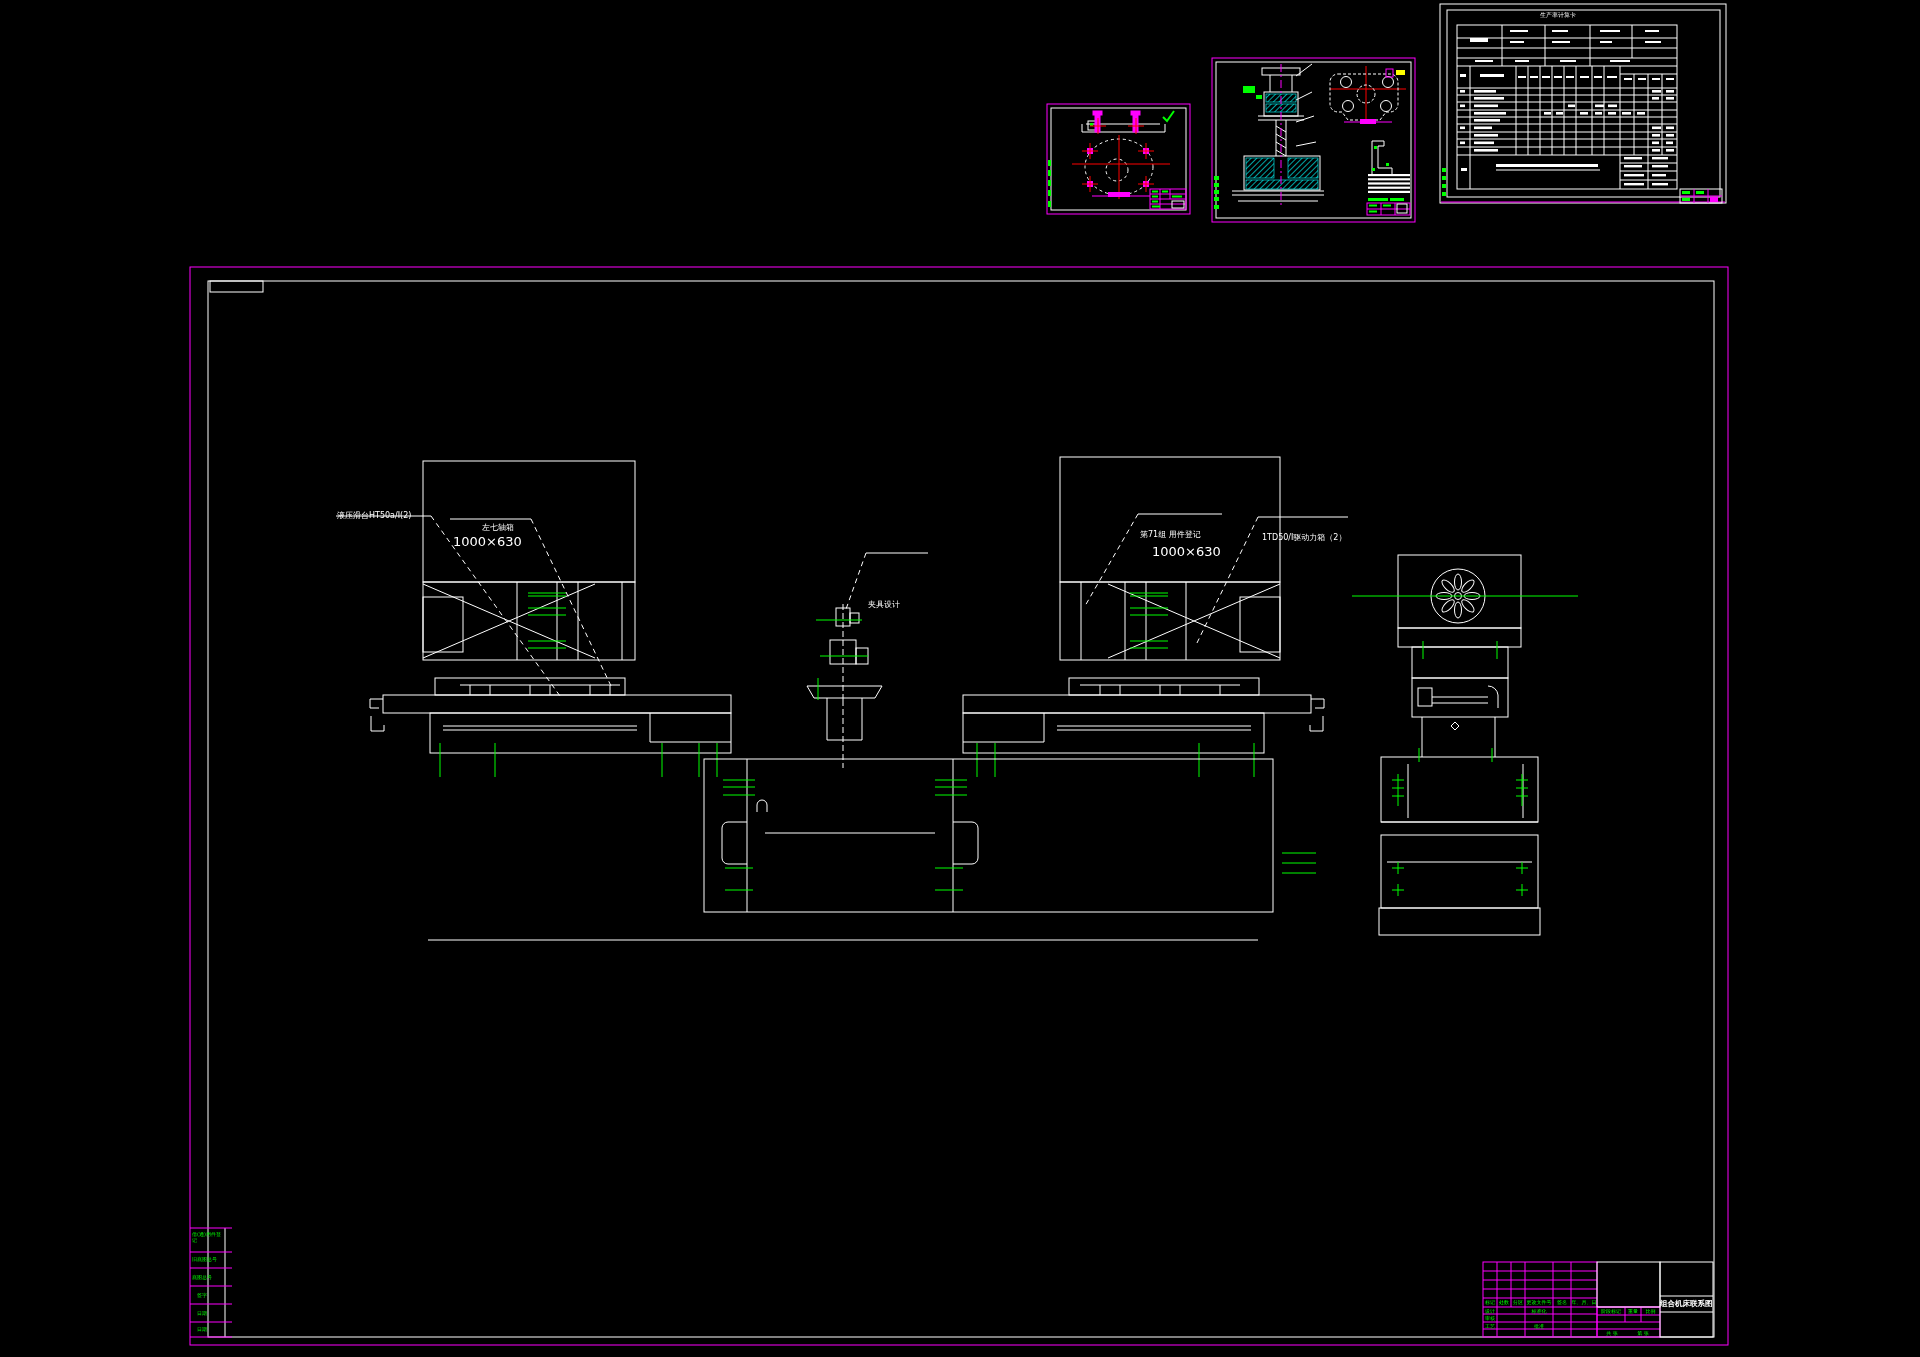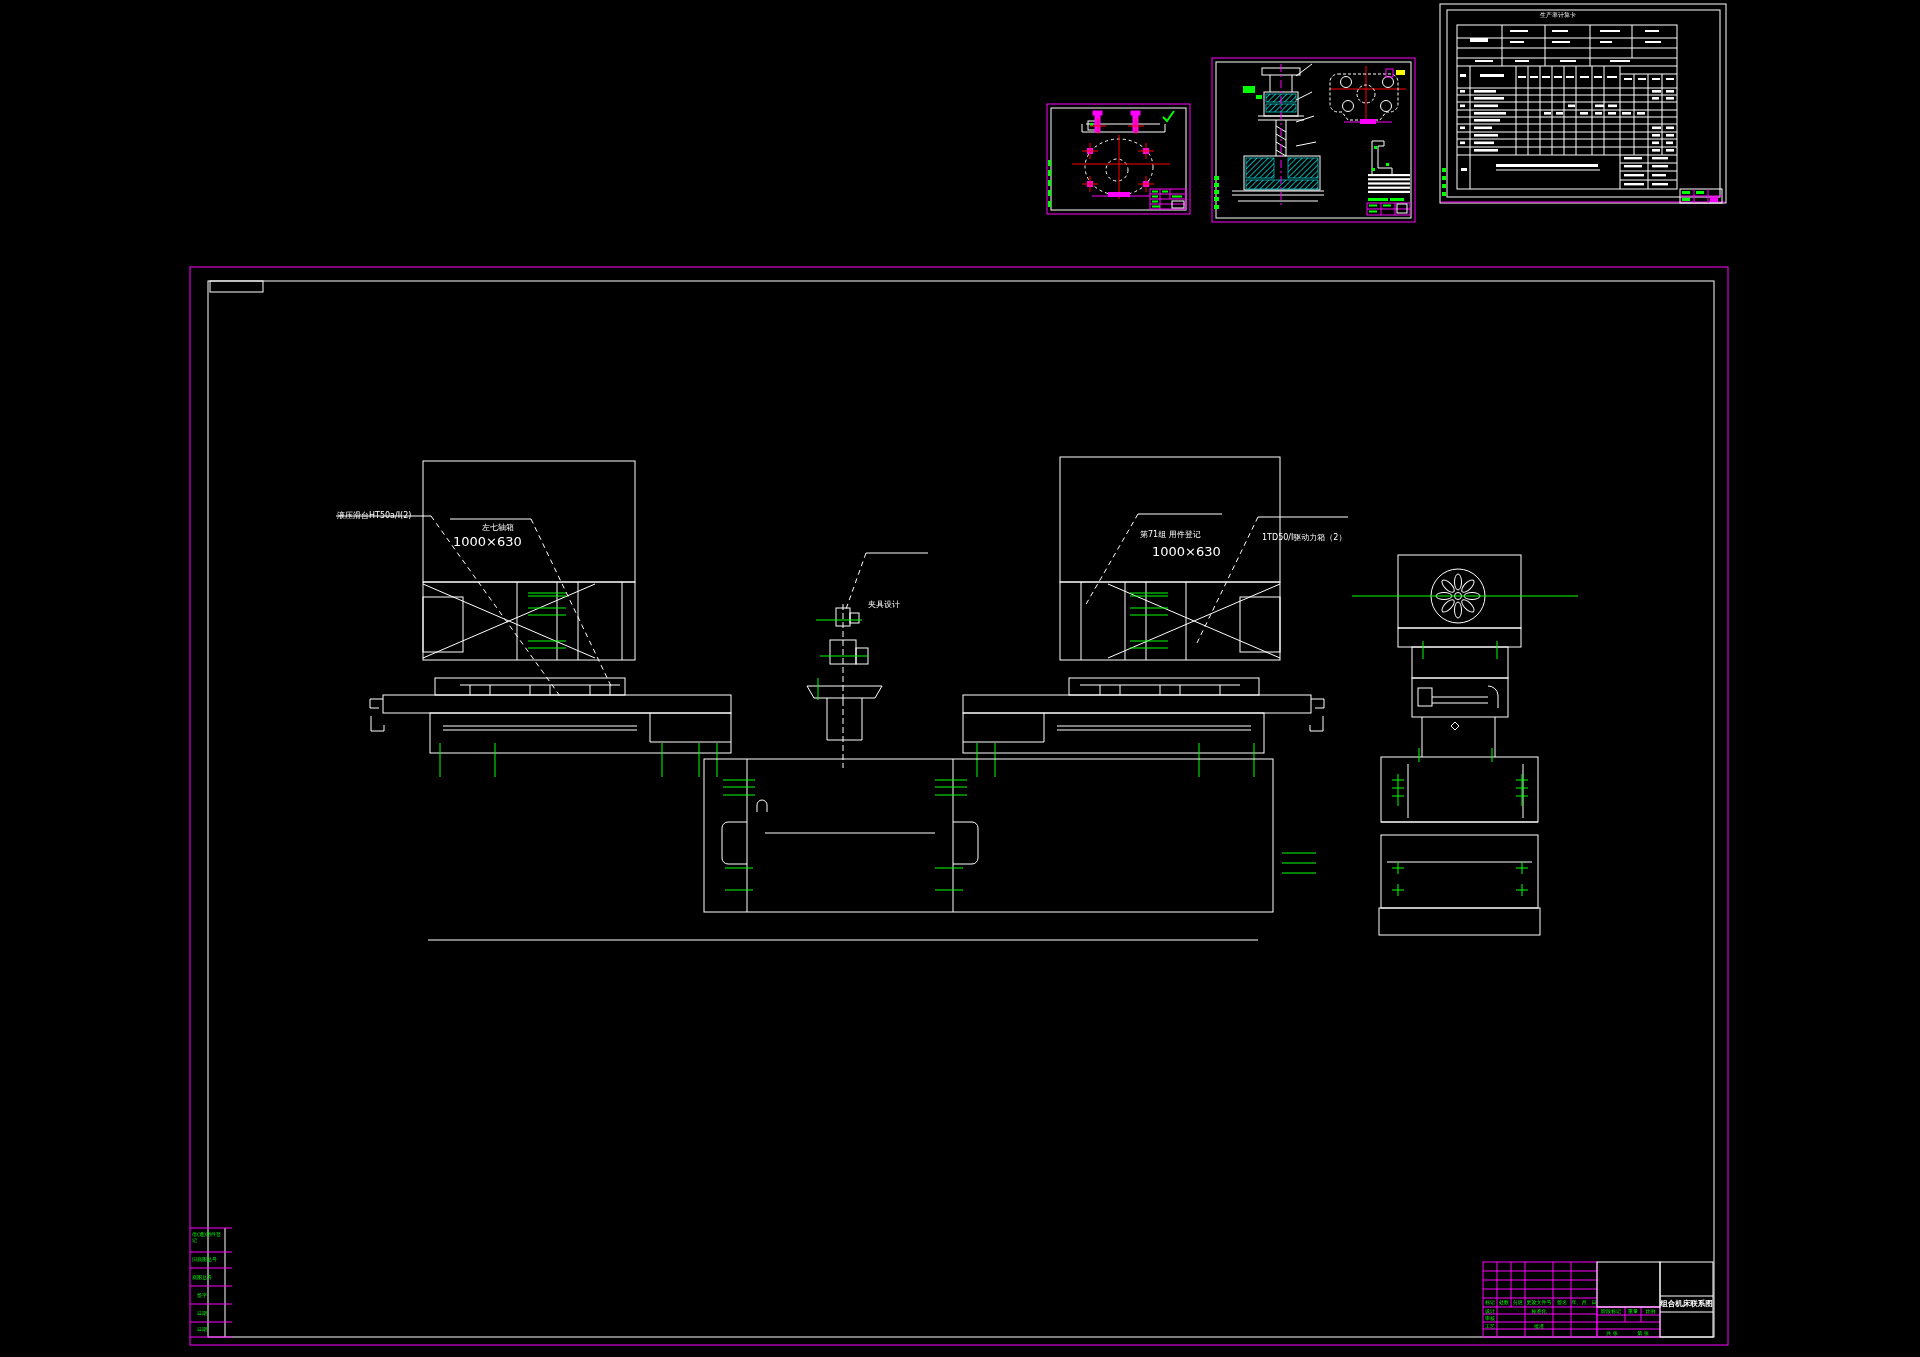--- a/index.html
+++ b/index.html
@@ -565,21 +565,21 @@
 <span class="tb-label" style="left:1483px;top:1308.5px;width:14px;">设计</span>
 <span class="tb-label" style="left:1483px;top:1316px;width:14px;">审核</span>
 <span class="tb-label" style="left:1483px;top:1323.5px;width:14px;">工艺</span>
 <span class="tb-label" style="left:1525px;top:1308.5px;width:28px;">标准化</span>
 <span class="tb-label" style="left:1525px;top:1323.5px;width:28px;">批准</span>
 <span class="tb-label" style="left:1597px;top:1309px;width:28px;">阶段标记</span>
 <span class="tb-label" style="left:1625px;top:1309px;width:16px;">重量</span>
 <span class="tb-label" style="left:1641px;top:1309px;width:19px;">比例</span>
 <span class="tb-label" style="left:1597px;top:1331px;width:30px;">共 张</span>
 <span class="tb-label" style="left:1628px;top:1331px;width:30px;">第 张</span>
-<div class="title-main" style="left:1660px;top:1299px;width:53px;">组合机床联系图</div>
+<div class="title-main" style="left:1660px;top:1299px;width:32px;">组合机床联系图</div>
 
 <div class="g" style="left:192px;top:1231px;width:32px;">借(通)用件登记</div>
 <div class="g" style="left:192px;top:1256px;width:32px;">旧底图总号</div>
 <div class="g" style="left:192px;top:1274px;width:32px;">底图总号</div>
 <div class="g" style="left:197px;top:1292px;width:32px;">签字</div>
 <div class="g" style="left:197px;top:1310px;width:32px;">日期</div>
 <div class="g" style="left:197px;top:1326px;width:32px;">日期</div>
 
 </div>
 

